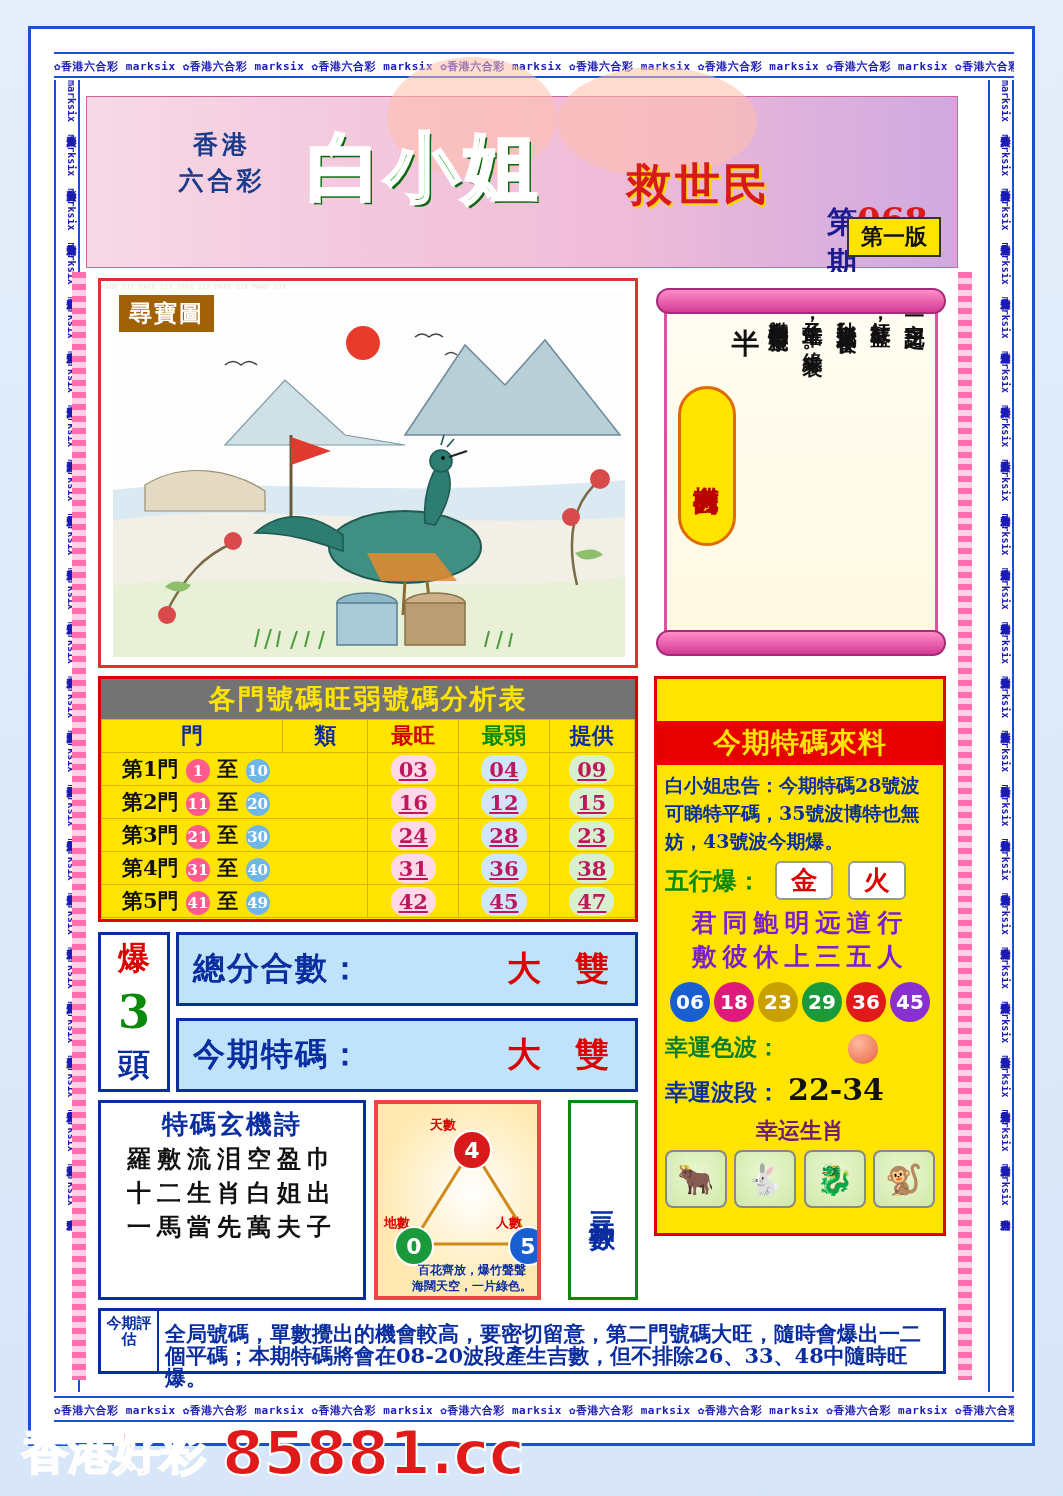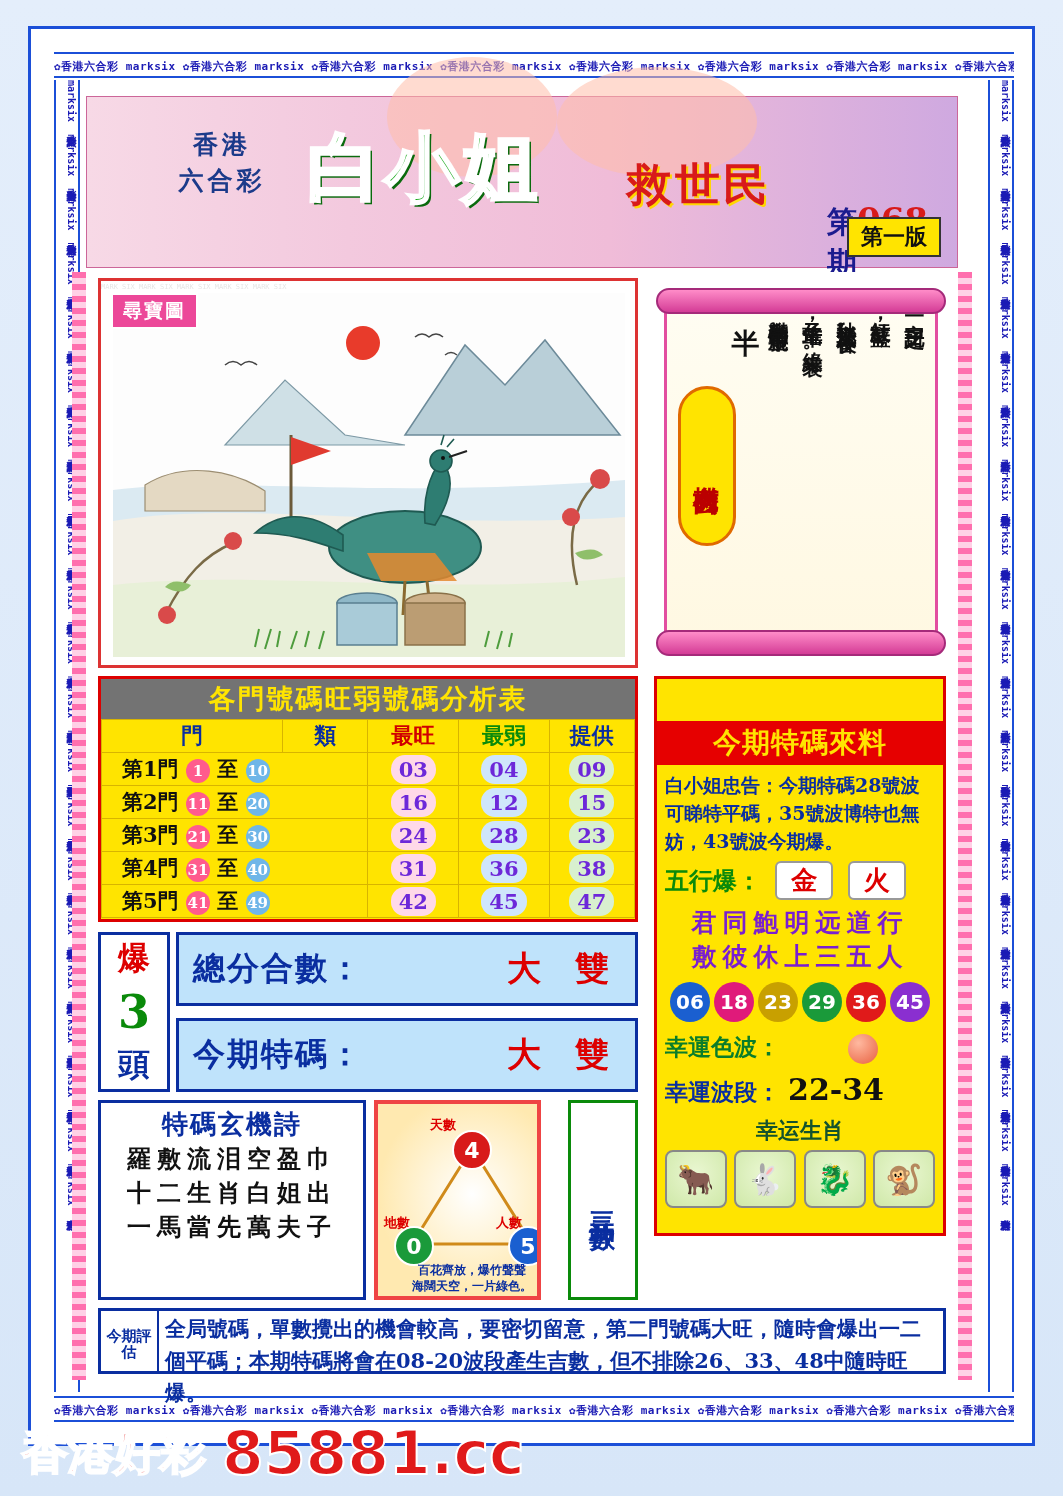--- a/index.html
+++ b/index.html
@@ -134,22 +134,22 @@
     background: repeating-linear-gradient(180deg,#ff6fae 0 6px,#ffd1e6 6px 12px); }
 
   
   .treasure {
     position: absolute; left: 12px; top: 6px;
     width: 540px; height: 390px;
     border: 3px solid #d33; background: #fff;
     padding: 4px;
   }
   .tz-tag {
-    position:absolute; left:10px; top:12px; z-index:5;
-    background:#ec4899; color:#fff; font-weight:bold; font-size:19px;
+    position:absolute; left:16px; top:12px; z-index:5;
+    background:#a16207; color:#fff; font-weight:bold; font-size:23px;
     padding:3px 10px; border:2px solid #fff;
     font-family:"DejaVu Serif","Liberation Serif",serif;
     letter-spacing:2px;
   }
   .tz-img { position:absolute; left:4px; top:4px; width:528px; height:378px; overflow:hidden; background:#fff;}
   .wm {
     position:absolute; inset:0; pointer-events:none;
     color: rgba(160,160,160,.28); font-size:7px; font-family:"DejaVu Sans Mono",monospace;
     line-height: 12px; overflow:hidden; word-break: break-all;
   }
@@ -207,21 +207,21 @@
   .an-table th.red { color:#d00000; }
   .an-table th.green { color:#0a8a0a; }
   .an-table td.m { color:#111; text-align:left; padding-left:20px;}
   .ballnum {
     display:inline-block; width:24px;height:24px;line-height:24px;border-radius:50%;
     background:#ff5b8d;color:#fff;font-size:15px;text-align:center;vertical-align:middle;
   }
   .ball-blue { background:#6fb6e8; }
   .cellball {
     display:inline-block; min-width:42px; padding: 2px 8px; border-radius: 14px;
-    background:#ffd9e8; color:#6d28d9;
+    background:#ffd9e8; color:#be185d;text-decoration:underline;
   }
   .cell-b { background:#cfe6fb; }
   .cell-g { background:#d8f0cf; }
 
   
   .special {
     position:absolute; left: 568px; top: 404px; width: 292px; height: 560px;
     border: 3px solid #d00; background: #ffe400;
   }
   .sp-title {
@@ -253,21 +253,21 @@
   }
   .sp-lucky { margin-top:10px; font-size: 23px; color:#0a7d2a; font-weight:bold;
     font-family:"DejaVu Serif","Liberation Serif",serif;}
   .lucky-dot { display:inline-block; width:30px;height:30px;border-radius:50%;
     background: radial-gradient(circle at 35% 30%, #ffb9a0, #e8603f);
     vertical-align:middle; margin-left: 60px;}
   .sp-band { margin-top:8px; font-size: 23px; color:#0a2ea0; font-weight:bold;
     font-family:"DejaVu Serif","Liberation Serif",serif;}
   .sp-band .v { font-size: 30px; color:#111; }
   .zodiac-title {
-    margin-top: 8px; text-align:center; font-size: 22px; font-weight:bold; color:#14532d;
+    margin-top: 8px; text-align:center; font-size: 22px; font-weight:bold; color:#701a75;
     font-family:"DejaVu Serif","Liberation Serif",serif;
   }
   .zodiac-row { display:flex; justify-content:space-between; margin-top:4px; }
   .zodiac-cell {
     width: 62px; height: 58px; border:2px solid #888; border-radius:8px;
     background: radial-gradient(circle at 50% 40%, #eaf7d2, #cfe8a8);
     display:flex; align-items:center; justify-content:center; font-size: 30px;
   }
 
   
@@ -333,25 +333,25 @@
     font-family:"DejaVu Serif","Liberation Serif",serif;
   }
 
   
   .comment {
     position:absolute; left: 12px; top: 1036px; width: 848px; height: 66px;
     border: 3px solid #0a2ea0; background:#fff; display:flex;
   }
   .cm-left {
     width: 58px; border-right: 2px solid #0a2ea0; text-align:center;
-    font-size: 15px; font-weight:bold; color:#0a2ea0; line-height:16px; padding-top:17px;
+    font-size: 15px; font-weight:bold; color:#0a2ea0; line-height:16px; padding-top:4px;
     font-family:"DejaVu Serif","Liberation Serif",serif;
   }
   .cm-body {
-    flex:1; padding: 2px 6px; font-size: 21px; line-height: 32px; font-weight:bold;
+    flex:1; padding: 12px 6px; font-size: 21px; line-height: 22px; font-weight:bold;
     color:#0a2ea0; font-family:"DejaVu Serif","Liberation Serif",serif;
   }
 
   
   .footer-wm {
     position:absolute; left: 22px; top: 1418px; width: 1020px; height: 70px;
     display:flex; align-items:center;
   }
   .fw-cn { font-size: 46px; font-weight:bold; color:#e01a1a;
     -webkit-text-stroke: 2px #fff; font-family:"DejaVu Serif","Liberation Serif",serif;}

